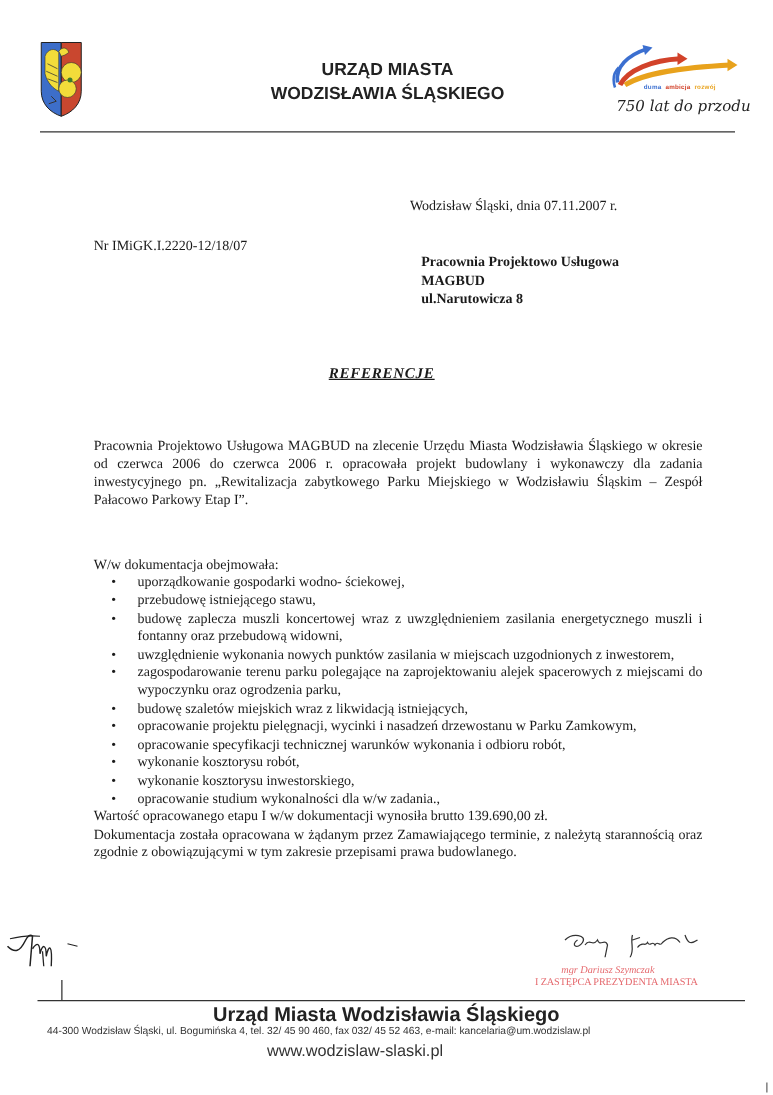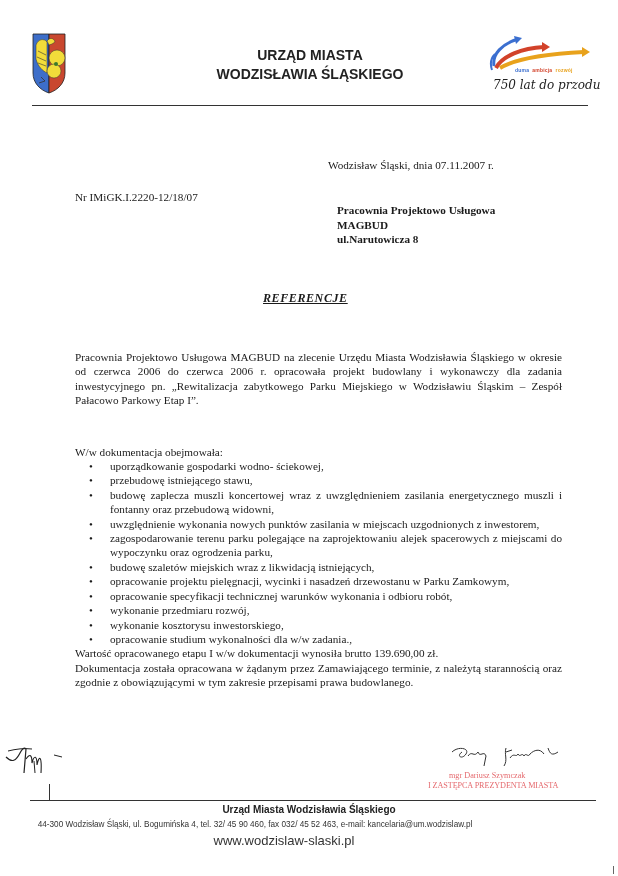--- a/index.html
+++ b/index.html
@@ -36,26 +36,26 @@
   #scope-lead { margin-bottom: 0; }
   ul.scope { list-style: none; margin: 0; padding: 0; }
   ul.scope li { position: relative; padding-left: 35px; text-align: justify; text-align-last: left; margin: 0; }
   ul.scope li::before { content: "•"; position: absolute; left: 14px; top: 0; font-size: 11px; }
   #value-line { }
 
   
   #author-sig { left: 4px; top: 743px; width: 60px; height: 36px; }
   #stamp-title { left: 428px; top: 741px; font-size: 8.2px; color: #e2585d; letter-spacing: -0.1px; white-space: nowrap; opacity: 0.9; margin-top: 40px; }
   #official-sig { left: 448px; top: 744px; width: 120px; height: 22px; }
-  #stamp-name { left: 449px; top: 771px; font-size: 8.2px; color: #e2585d; white-space: nowrap; opacity: 0.9; text-align: center; }
+  #stamp-name { left: 449px; top: 771px; font-style: italic; font-size: 8.2px; color: #e2585d; white-space: nowrap; opacity: 0.9; text-align: center; }
 
   
   #footer-rule { left: 30px; top: 800px; width: 566px; height: 0; border-top: 1.5px solid #333; }
   #footer-tick { left: 49px; top: 784px; width: 0; height: 16px; border-left: 1.2px solid #333; }
-  #footer-name { left: 0; width: 618px; top: 804px; text-align: center; font-weight: bold; font-size: 10px; color: #222; }
+  #footer-name { left: 0; width: 618px; top: 804px; text-align: center; font-weight: bold; font-size: 16px; color: #222; }
   #footer-address { left: 0; width: 510px; top: 820px; text-align: center; font-size: 8.2px; color: #333; white-space: nowrap; }
   #footer-web { left: 0; width: 568px; top: 833px; text-align: center; font-size: 13px; color: #333; }
   #page-edge-mark { left: 613px; top: 866px; width: 0; height: 8px; border-left: 1px solid #666; }
 </style>
 </head>
 <body>
 
 <div id="crest" class="abs">
   <svg width="34" height="62" viewBox="0 0 34 62">
     <path d="M1 1 H17 V60 C8 57 1 50 1 40 Z" fill="#3d6ec9" stroke="#222" stroke-width="0.8"></path>
@@ -111,21 +111,21 @@
   <p id="scope-lead" class="para">W/w dokumentacja obejmowała:</p>
   <ul class="scope">
     <li>uporządkowanie gospodarki wodno- ściekowej,</li>
     <li>przebudowę istniejącego stawu,</li>
     <li>budowę zaplecza muszli koncertowej wraz z uwzględnieniem zasilania energetycznego muszli i fontanny oraz przebudową widowni,</li>
     <li>uwzględnienie wykonania nowych punktów zasilania w miejscach uzgodnionych z inwestorem,</li>
     <li>zagospodarowanie terenu parku polegające na zaprojektowaniu alejek spacerowych z miejscami do wypoczynku oraz ogrodzenia parku,</li>
     <li>budowę szaletów miejskich wraz z likwidacją istniejących,</li>
     <li>opracowanie projektu pielęgnacji, wycinki i nasadzeń drzewostanu w Parku Zamkowym,</li>
     <li>opracowanie specyfikacji technicznej warunków wykonania i odbioru robót,</li>
-    <li>wykonanie przedmiaru rozwój,</li>
+    <li>wykonanie kosztorysu robót,</li>
     <li>wykonanie kosztorysu inwestorskiego,</li>
     <li>opracowanie studium wykonalności dla w/w zadania.,</li>
   </ul>
   <p id="value-line" class="para">Wartość opracowanego etapu I w/w dokumentacji wynosiła brutto 139.690,00 zł.</p>
   <p id="closing" class="para">Dokumentacja została opracowana w żądanym przez Zamawiającego terminie, z należytą starannością oraz zgodnie z obowiązującymi w tym zakresie przepisami prawa budowlanego.</p>
 </div>
 
 <div id="author-sig" class="abs">
   <svg width="60" height="36" viewBox="0 0 60 36">
     <path d="M2 14 C8 20 12 18 16 10 C18 6 20 4 22 6 L20 30" stroke="#222" stroke-width="1.2" fill="none"></path>

